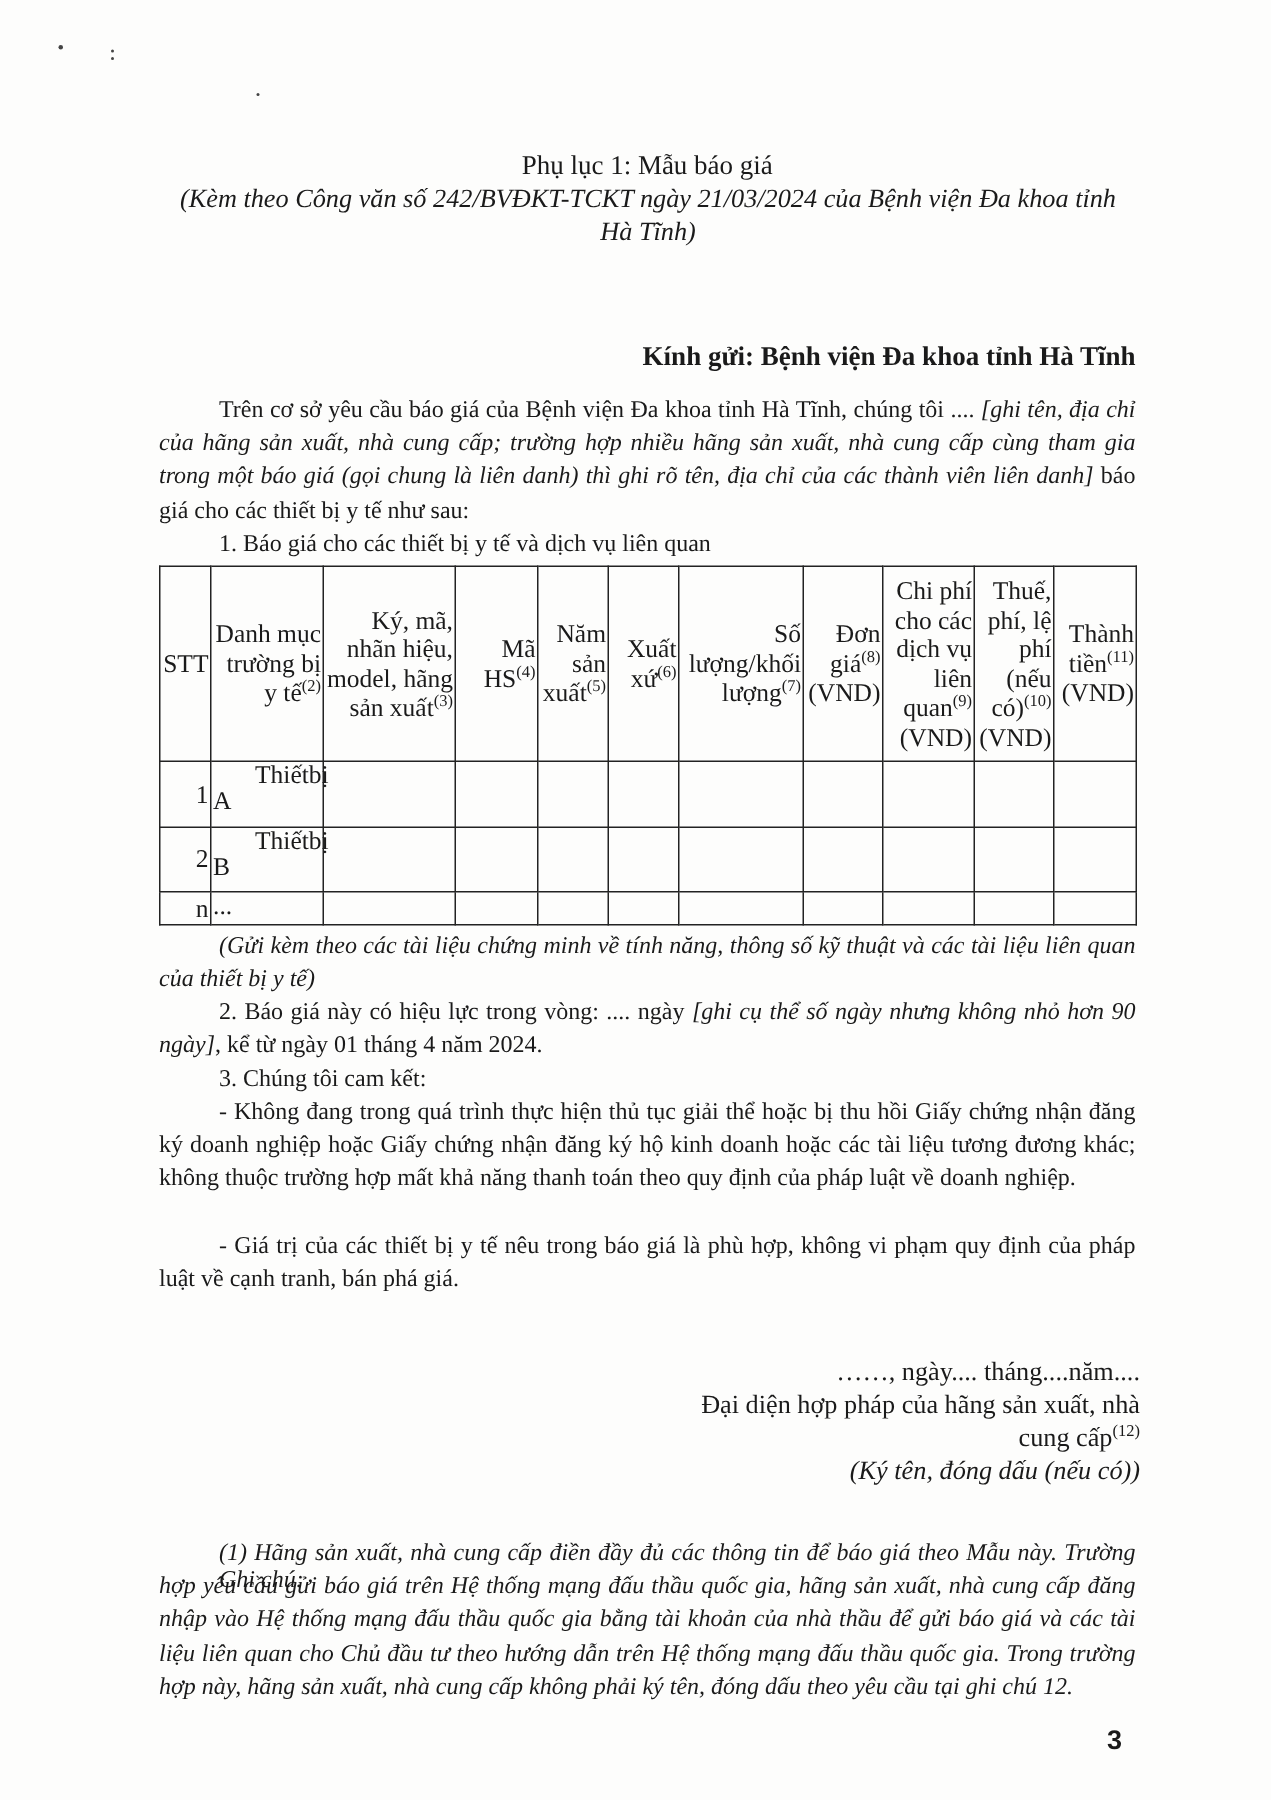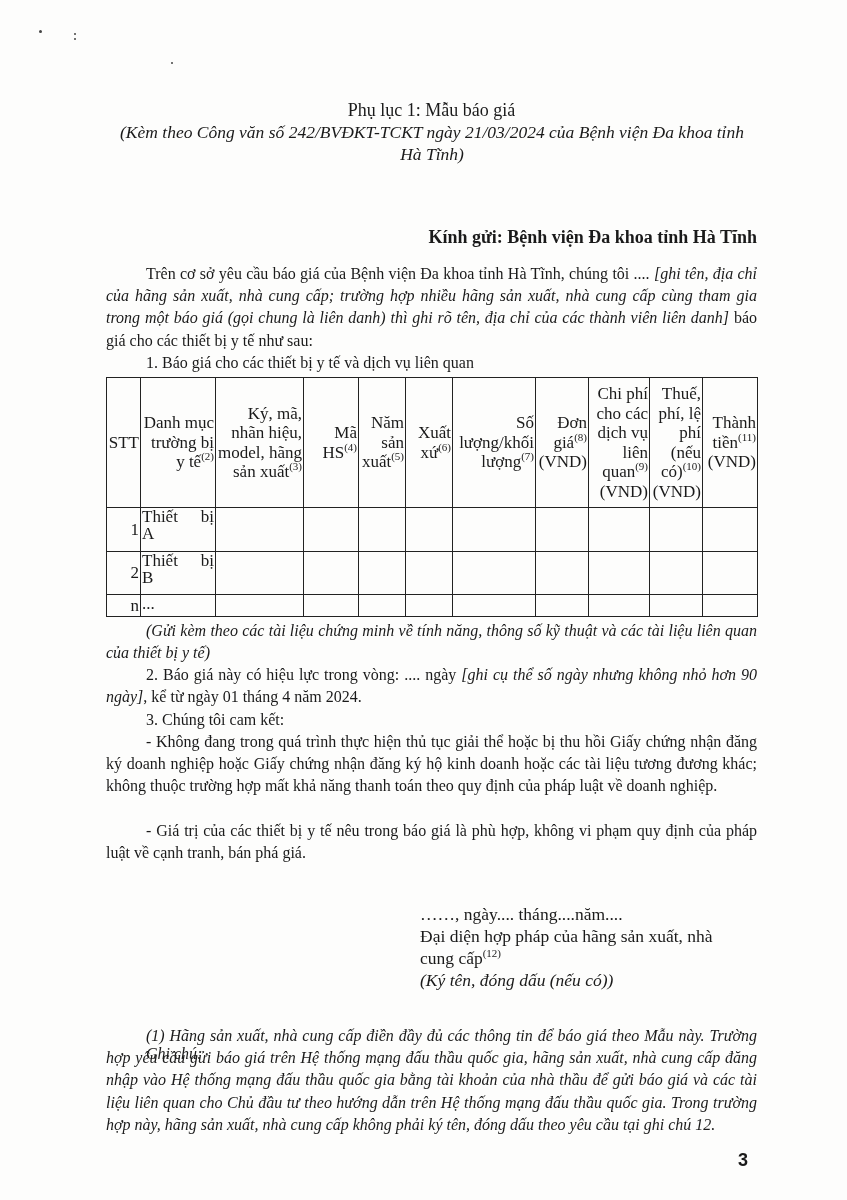--- a/index.html
+++ b/index.html
@@ -28,23 +28,23 @@
   }
   table.quote th, table.quote td {
     border: 1.3px solid #222; padding: 0 1px; font-weight: normal;
     text-align: right; vertical-align: middle; line-height: 19.5px;
   }
   table.quote thead tr { height: 130px; }
   table.quote tbody tr.r1 { height: 44px; }
   table.quote tbody tr.r2 { height: 43px; }
   table.quote tbody tr.r3 { height: 22px; }
   td.name { text-align: left !important; vertical-align: top !important; line-height: 17px !important; }
-  .justify-line { display: flex; justify-content: space-between; }
+  .justify-line { display: flex; justify-content: space-between; margin-left: 28px; }
 
-  .signature { position: absolute; left: 420px; width: 340px; text-align: left; font-size: 17.5px; line-height: 22px; top: 903px; }
+  .signature { position: absolute; left: 420px; width: 340px; text-align: right; font-size: 17.5px; line-height: 22px; top: 903px; }
   .page-num { position: absolute; left: 738px; top: 1150px; font-weight: bold; font-size: 18px; font-family: "Liberation Sans", sans-serif; }
 </style>
 </head>
 <body>
 
 <div class="page">
 
   <span class="speck" style="left:39px;top:30px;"></span>
   <span class="speck" style="left:74px;top:33px;width:2px;height:2px;"></span>
   <span class="speck" style="left:74px;top:38px;width:2px;height:2px;"></span>

